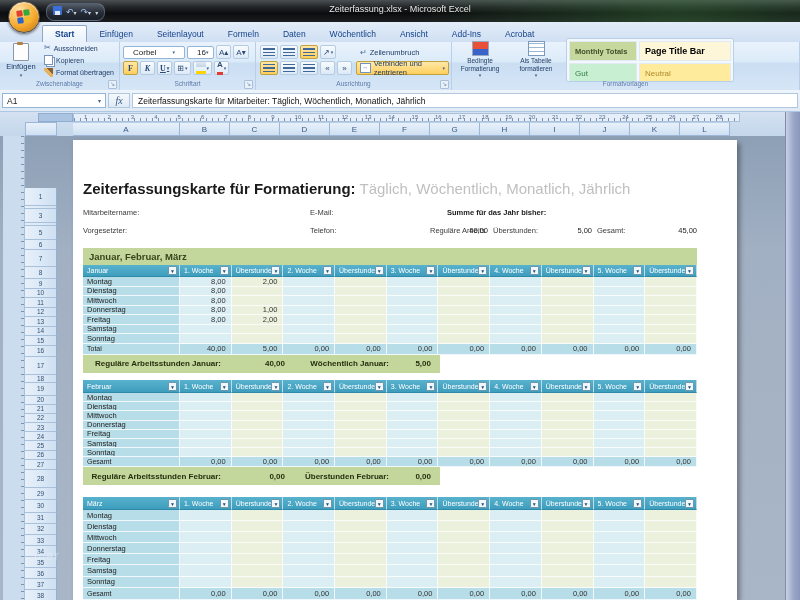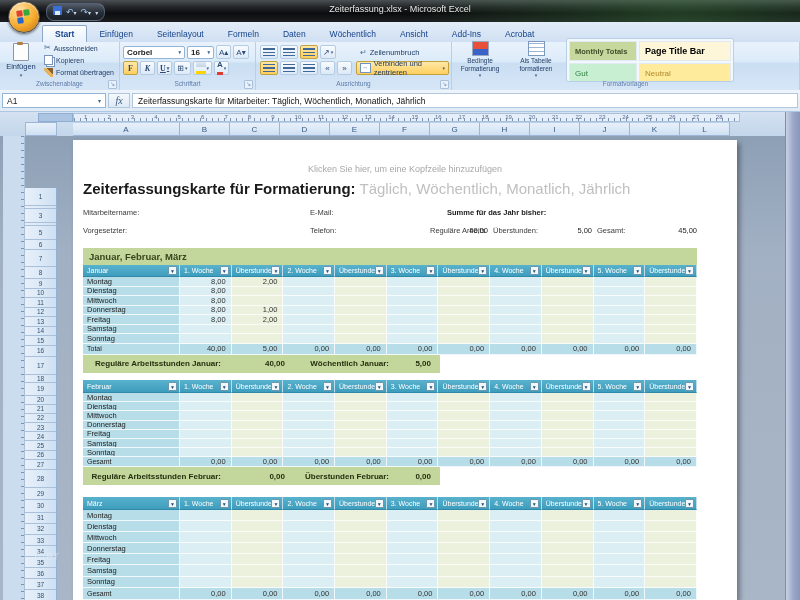--- a/index.html
+++ b/index.html
@@ -49,21 +49,21 @@
   .dd{font-size:5px;color:#44618c;}
   .clip-list{display:flex;flex-direction:column;justify-content:center;gap:1px;}
   .sbtn{display:flex;align-items:center;height:11px;font-size:7px;color:#1f3c66;gap:3px;padding-left:2px;}
   .scissors{font-size:8px;color:#4a6c9b;line-height:8px;}
   .copyic{width:7px;height:8px;border:1px solid #7a93b8;background:#fff;box-shadow:2px 2px 0 -1px #fff,2px 2px 0 0 #7a93b8;}
   .brushic{width:9px;height:9px;background:linear-gradient(45deg,transparent 35%,#e5b25f 35% 65%,#8b5e2a 65%);}
   
   .fcol{display:flex;flex-direction:column;gap:2px;width:100%;padding:2px 3px;box-sizing:border-box;}
   .frow{display:flex;gap:2px;align-items:center;}
   .combo{background:#fff;border:1px solid #93b5d7;height:13px;font-size:8px;color:#222;
-    display:flex;align-items:center;justify-content:space-between;padding:0 3px;border-radius:2px;box-sizing:border-box;font-weight:bold;}
+    display:flex;align-items:center;justify-content:space-between;padding:0 9px;border-radius:2px;box-sizing:border-box;}
   .fontname{width:62px;} .fontsize{width:27px;}
   .tb{height:14px;min-width:15px;display:flex;align-items:center;justify-content:center;gap:1px;
     background:linear-gradient(180deg,#f8fbfe,#dce9f6);border:1px solid #b5cbe2;border-radius:2px;
     font-size:8px;color:#2b4a75;box-sizing:border-box;padding:0 2px;}
   .tb.on{background:linear-gradient(180deg,#ffe8a6,#ffcf5e);border-color:#c2a23e;}
   .bserif{font-family:"Liberation Serif",serif;font-weight:bold;}
   .iserif{font-family:"Liberation Serif",serif;font-style:italic;font-weight:bold;}
   .userif{font-family:"Liberation Serif",serif;text-decoration:underline;font-weight:bold;}
   .fillic{display:inline-block;width:10px;height:9px;background:linear-gradient(#dfe8f2,#c2d2e4 60%,transparent 60%);border-bottom:3px solid #ffd400;}
   .colAic{font-weight:bold;border-bottom:3px solid #e03c31;line-height:8px;height:11px;}
@@ -421,21 +421,20 @@
         <div class="rnum" style="height: 11.1px; font-size: 6.5px;">32</div>
         <div class="rnum" style="height: 11.1px; font-size: 6.5px;">33</div>
         <div class="rnum" style="height: 11.1px; font-size: 6.5px;">34</div>
         <div class="rnum" style="height: 11.1px; font-size: 6.5px;">35</div>
         <div class="rnum" style="height: 11.1px; font-size: 6.5px;">36</div>
         <div class="rnum" style="height: 11.1px; font-size: 6.5px;">37</div>
         <div class="rnum" style="height: 12px; font-size: 6.5px;">38</div>
       </div>
     <div class="watermark">hier</div>
     <div class="page">
-      <div class="hdrph">Klicken Sie hier, um eine Kopfzeile hinzuzufügen</div>
       <div class="stitle"><span class="tbold">Zeiterfassungskarte für Formatierung:</span> <span class="tmut">Täglich, Wöchentlich, Monatlich, Jährlich</span></div>
       <span class="pl" style="left:10px;top:68px">Mitarbeitername:</span>
       <span class="pl" style="left:237px;top:68px">E-Mail:</span>
       <span class="pl plb" style="left:357px;top:68px">Summe für das Jahr bisher:</span>
       <span class="pl" style="left:10px;top:86px">Vorgesetzter:</span>
       <span class="pl" style="left:237px;top:86px">Telefon:</span>
       <span class="pl" style="left:357px;top:86px">Reguläre Arbeits</span>
       <span class="pv" style="left:368px;top:86px">40,00</span>
       <span class="pl" style="left:420px;top:86px">Überstunden:</span>
       <span class="pv" style="left:472px;top:86px">5,00</span>

